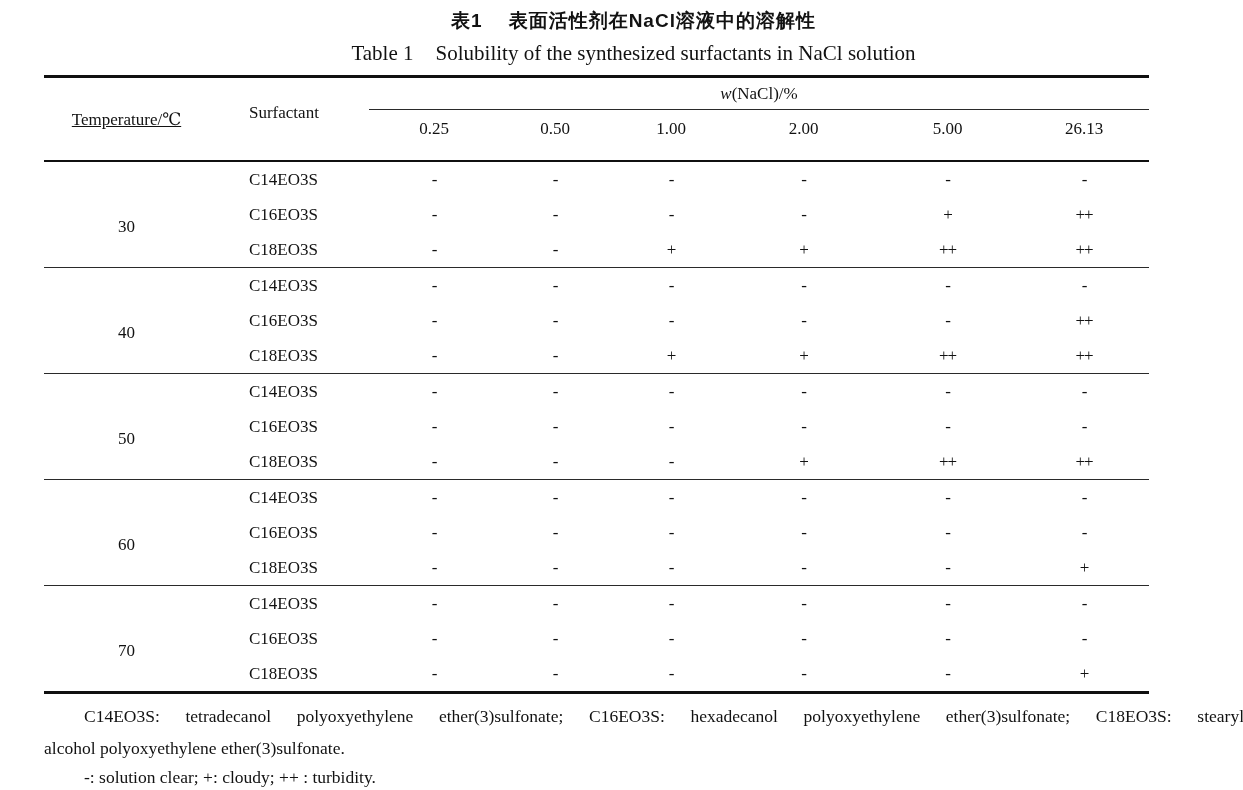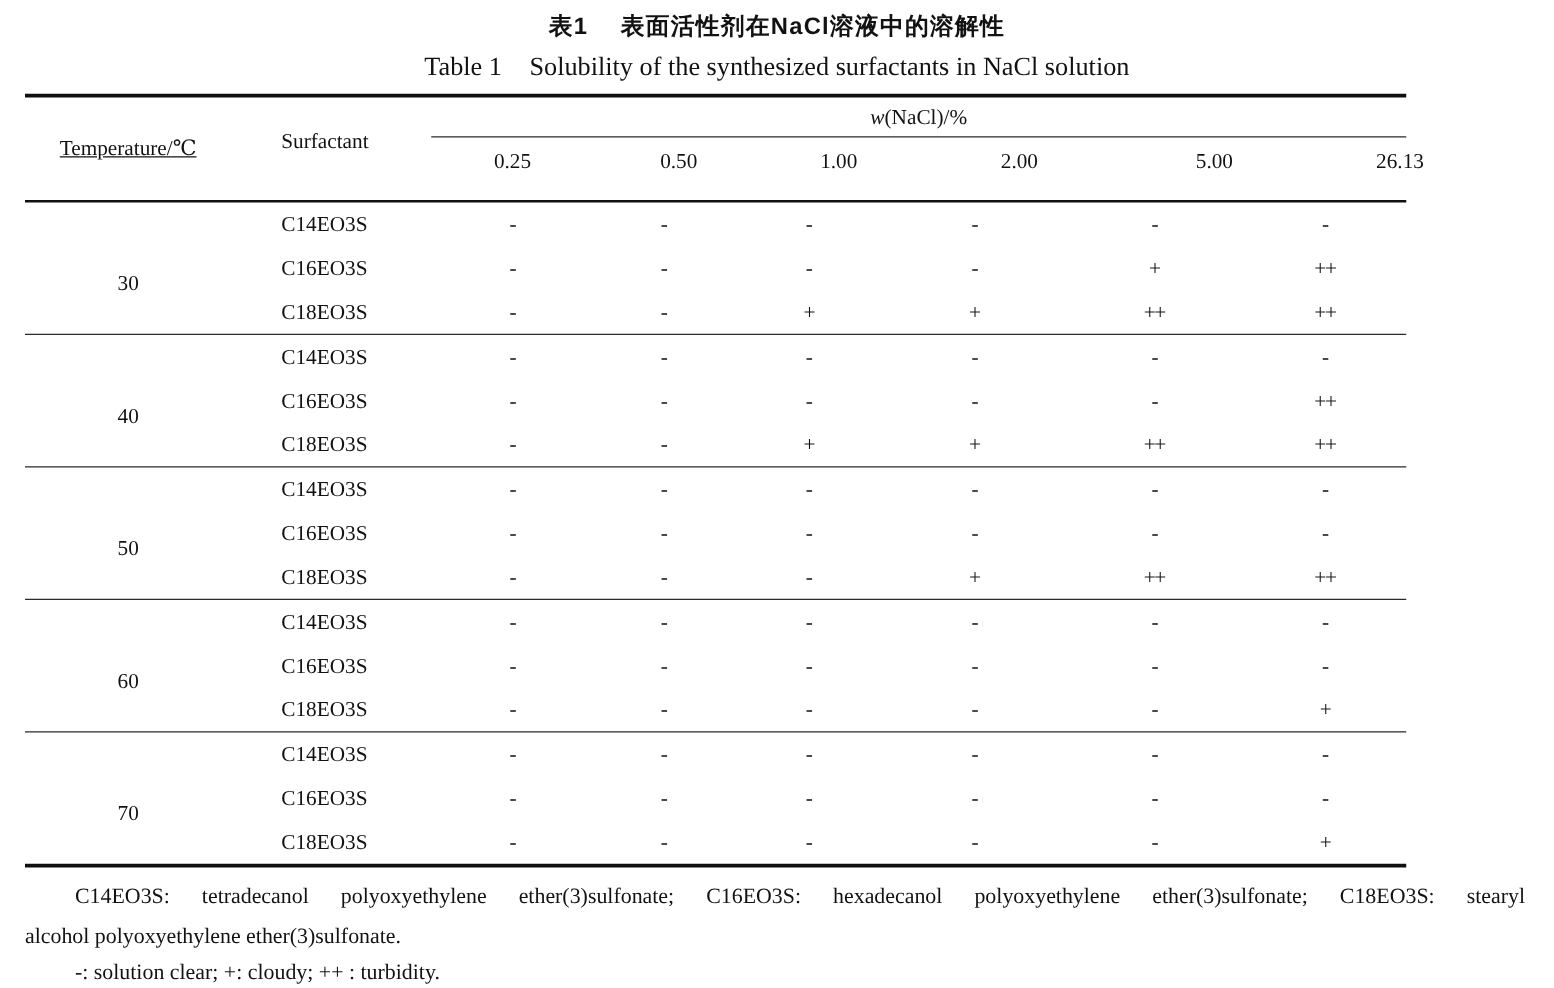--- a/index.html
+++ b/index.html
@@ -3,21 +3,21 @@
 <meta charset="utf-8">
 <style>
   * { margin: 0; padding: 0; box-sizing: border-box; }
   html, body { width: 1243px; height: 790px; overflow: hidden; }
   body {
     background: #ffffff;
     color: #121212;
     font-family: "Liberation Serif", "DejaVu Serif", serif;
     position: relative;
   }
-  .page { width: 1243px; height: 790px; position: relative; }
+  .page { width: 1243px; height: 790px; position: relative; padding-left: 24px; }
 
   
   .title-cn {
     padding-top: 8px;
     text-align: center;
     font-size: 19px;
     font-weight: bold;
     letter-spacing: 1px;
     font-family: "Liberation Sans", "DejaVu Sans", sans-serif;
   }
@@ -56,21 +56,20 @@
   .group-label {
     height: 32px;
     display: flex; align-items: center; justify-content: center;
     border-bottom: 1px solid #2a2a2a;
   }
   .conc-row {
     height: 38px;
     display: grid;
     grid-template-columns: 130px 112px 120px 145px 143px 130px;
     align-items: center;
-    gap: 12px;
   }
   .conc-cell { text-align: center; }
 
   .group {
     position: relative;
     border-bottom: 1px solid #2a2a2a;
   }
   .group:last-child { border-bottom: 3px solid #101010; }
   .temp-cell {
     position: absolute;

